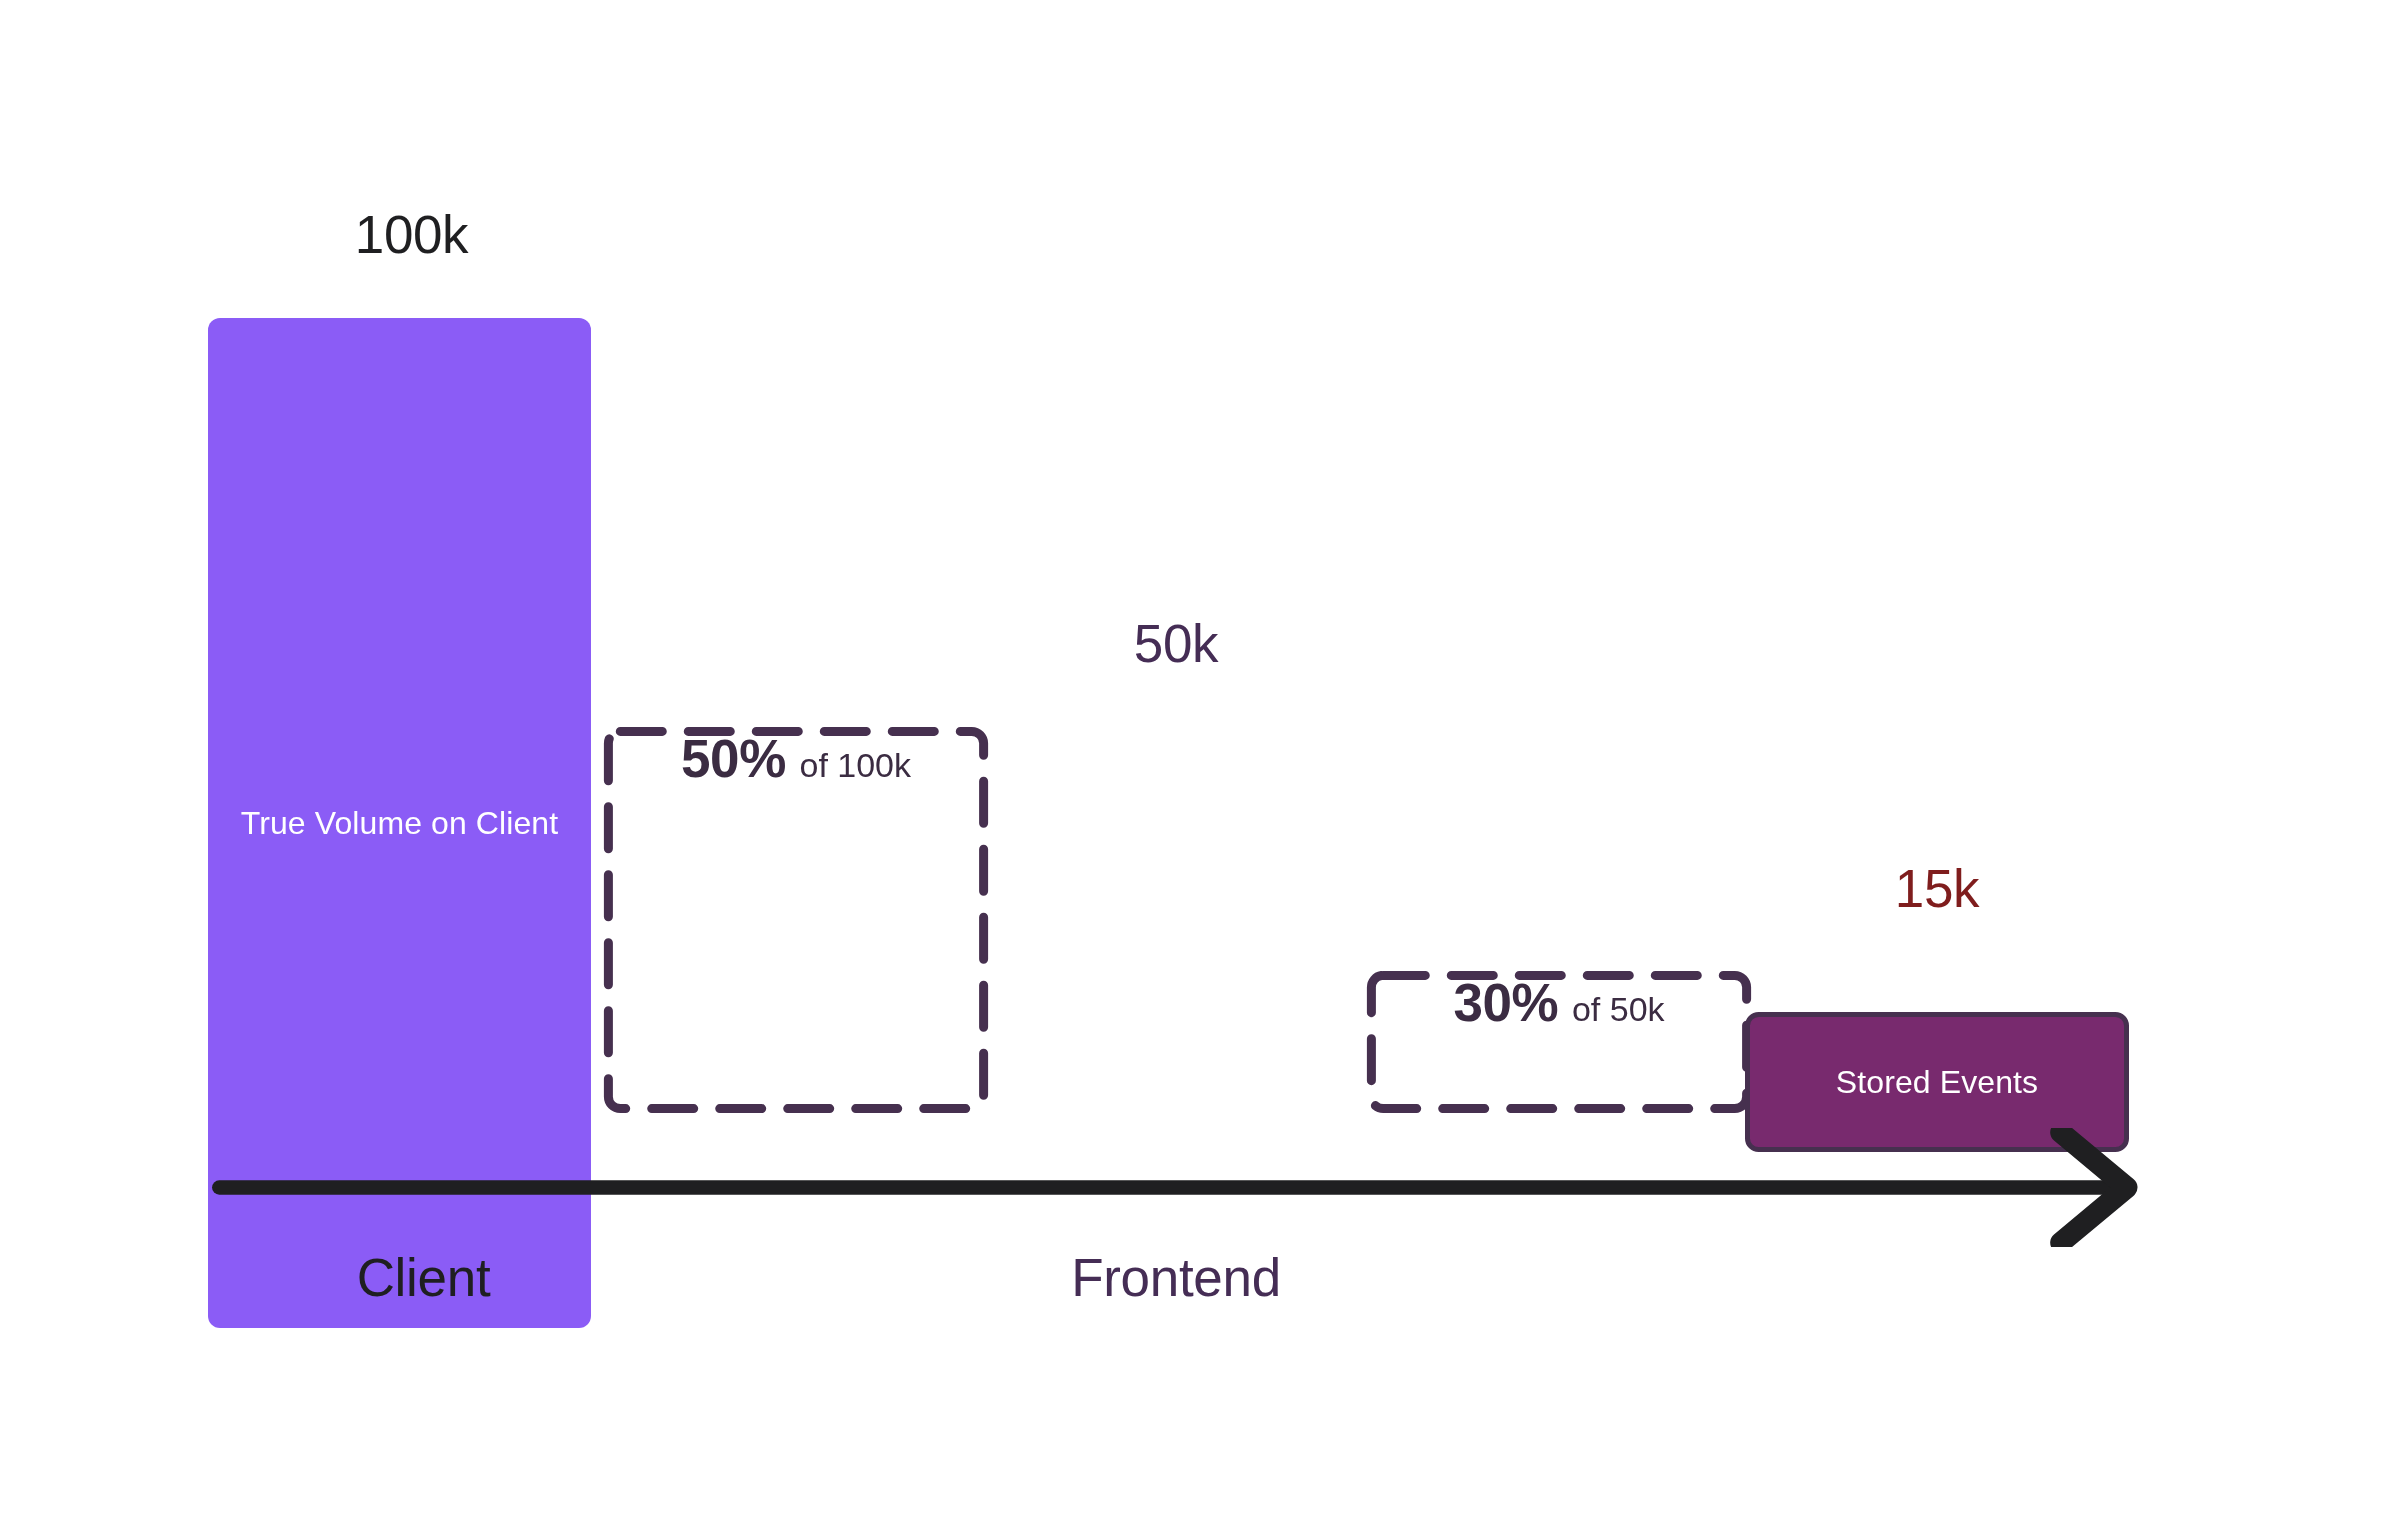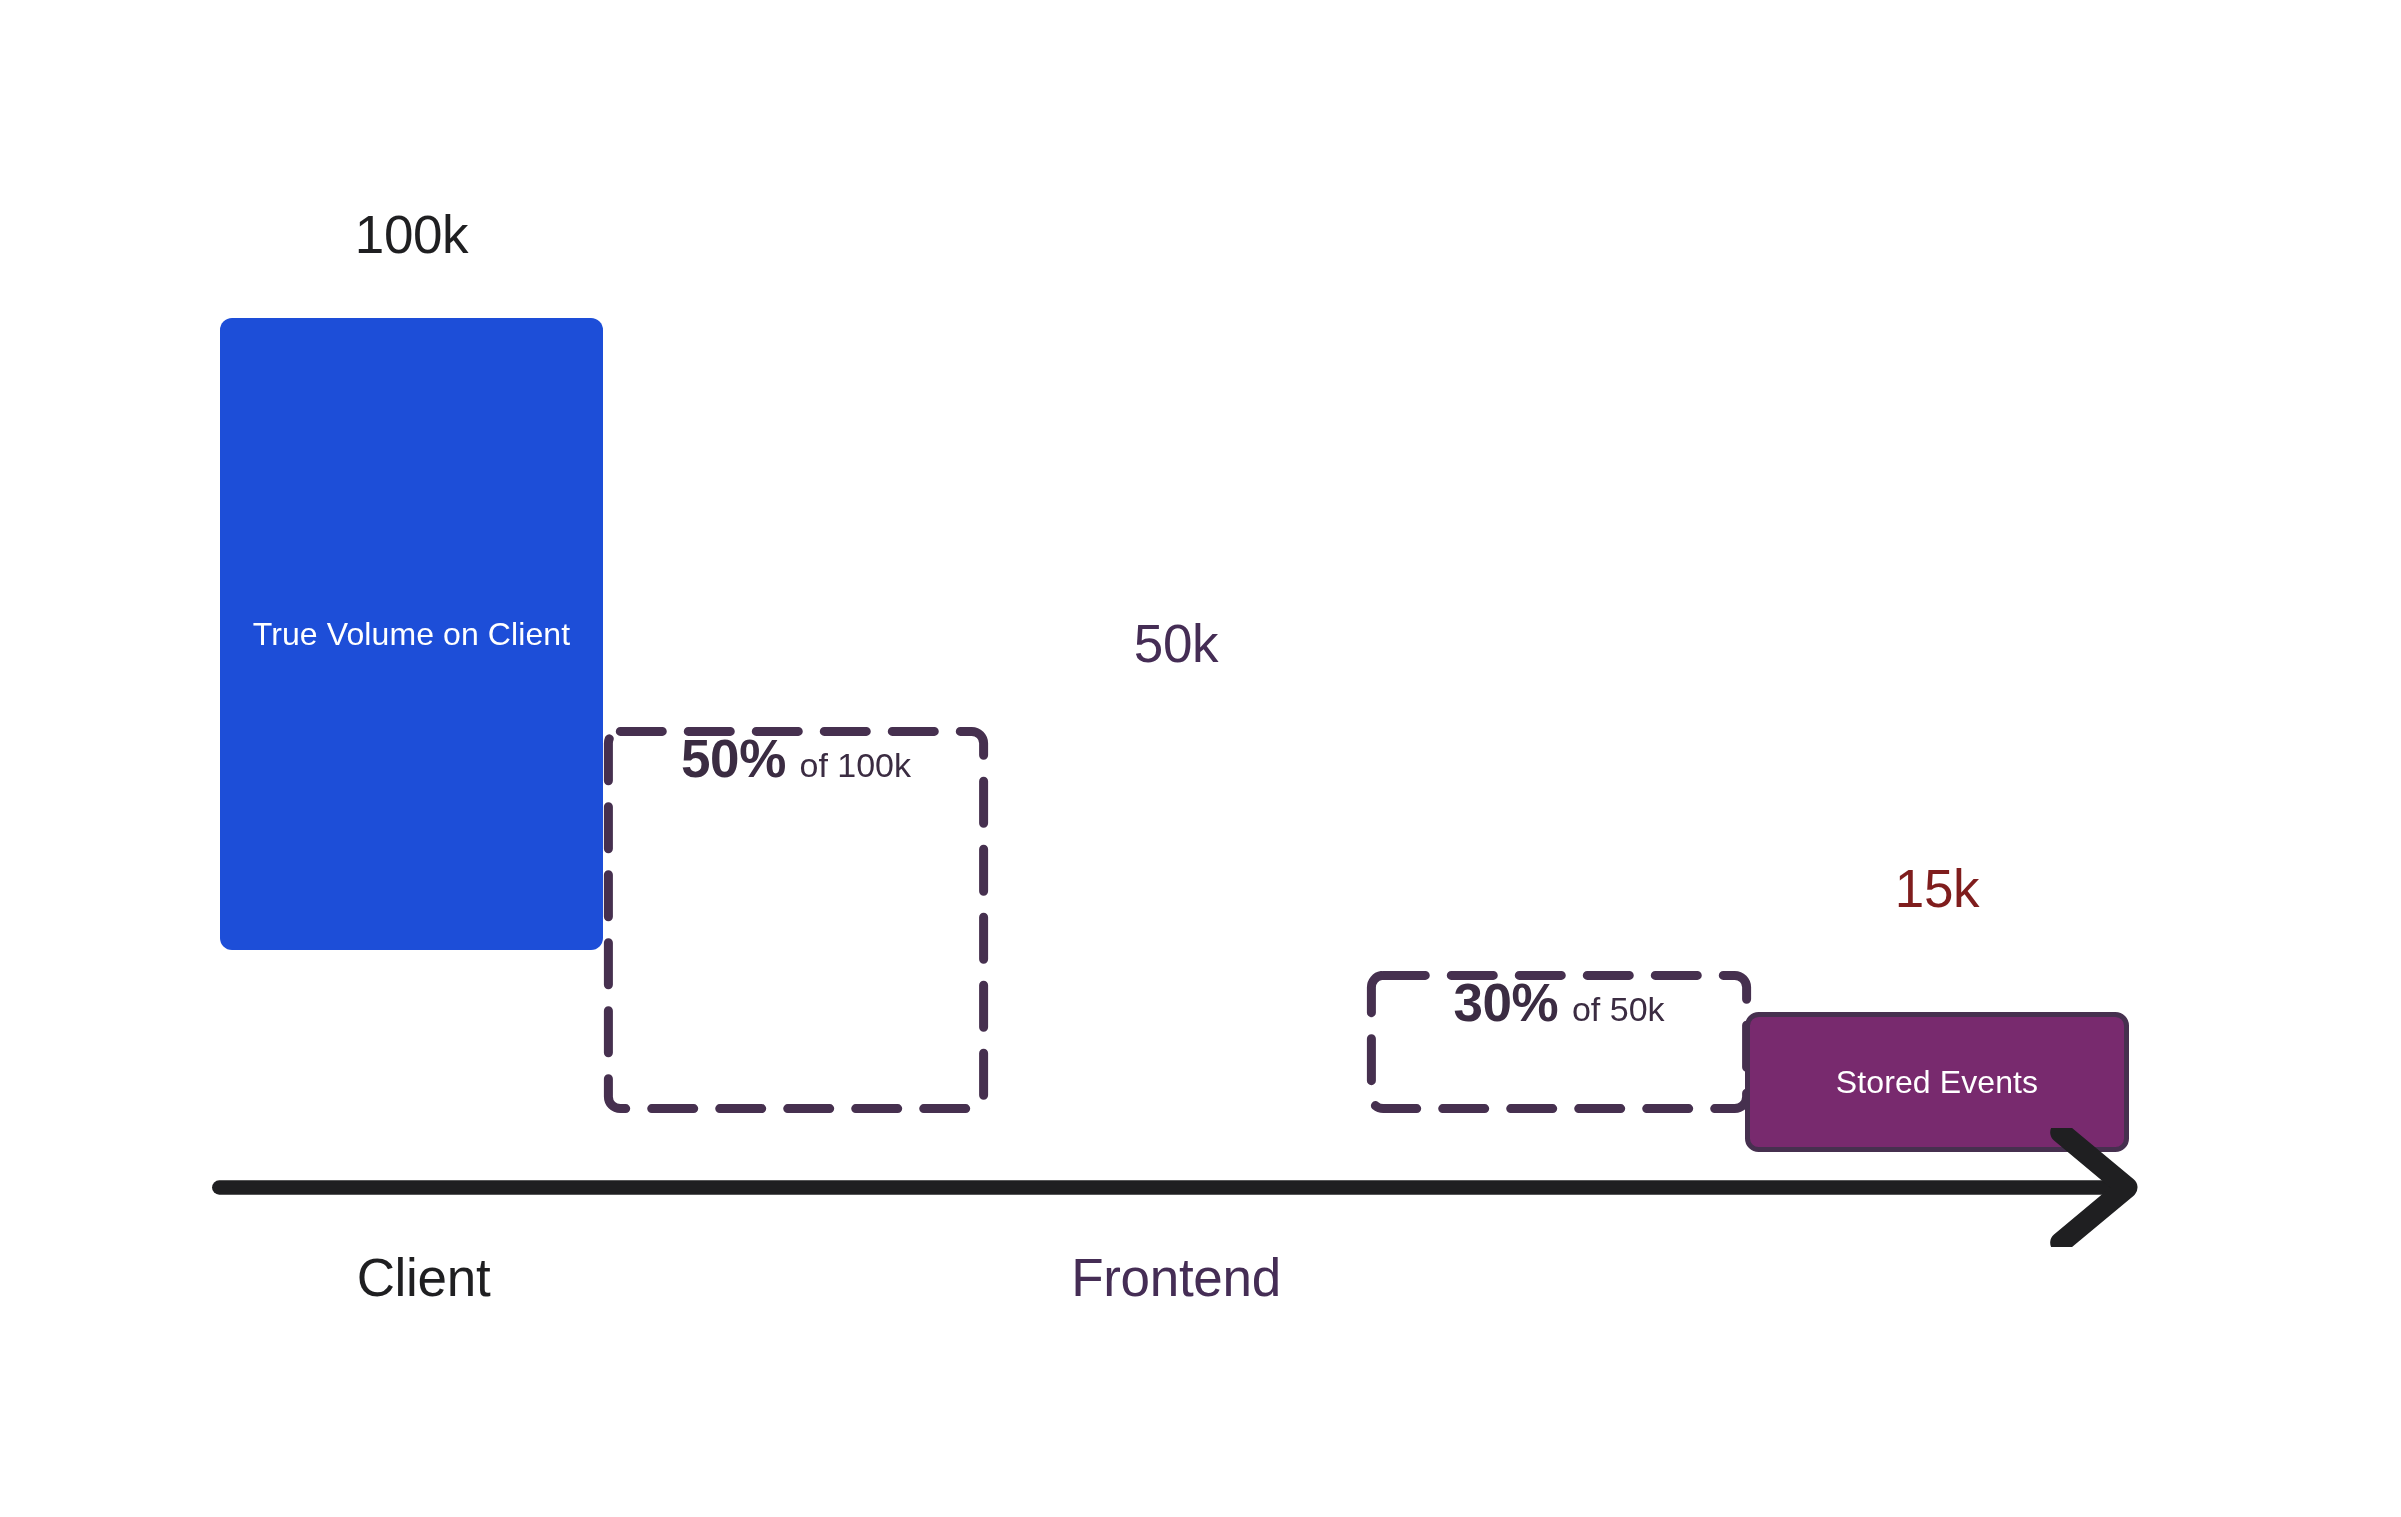--- a/index.html
+++ b/index.html
@@ -24,25 +24,25 @@
   .bar {
     position: absolute;
     box-sizing: border-box;
     display: flex;
     align-items: center;
     justify-content: center;
     text-align: center;
   }
 
   .bar-client {
-    left: 220px;
+    left: 208px;
     top: 318px;
     width: 383px;
-    height: 632px;
-    background: #1d4ed8;
+    height: 1010px;
+    background: #8b5cf6;
     border-radius: 12px;
   }
   .bar-client .bar-label {
     color: #ffffff;
     font-size: 32px;
     line-height: 1.32;
     font-weight: 400;
     letter-spacing: 0.1px;
     padding: 0 25.4px;
   }

